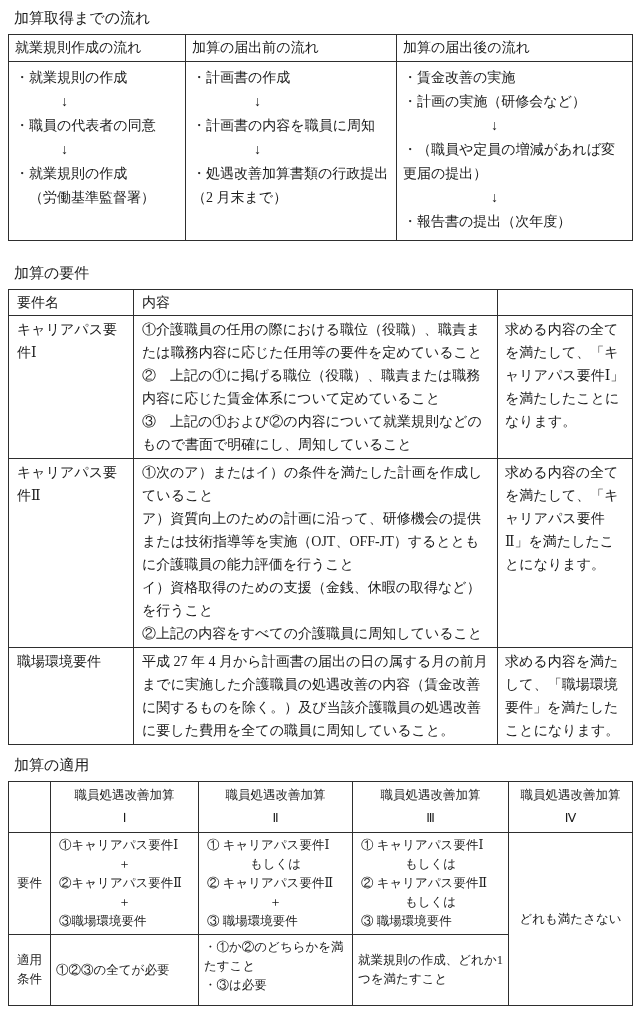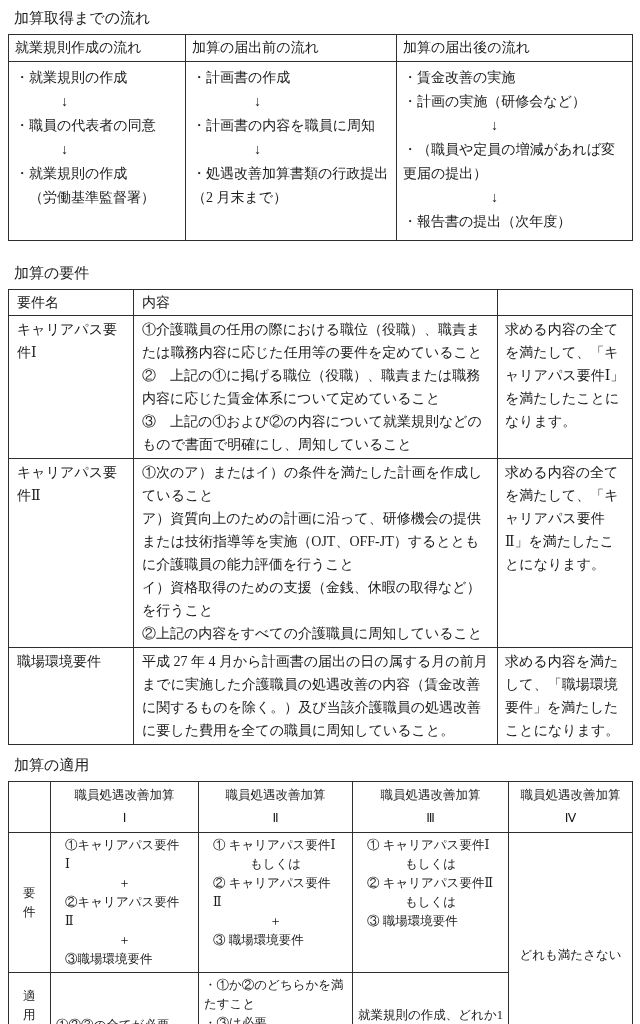--- a/index.html
+++ b/index.html
@@ -34,22 +34,22 @@
   .t2 td.hd { height:26px; padding:1px 8px; vertical-align:middle; }
   .t2 td.rname { padding:2px 6px 2px 8px; }
   .t2 td.rcontent { padding:2px 8px; }
   .t2 td.rnote { padding:2px 7px; }
 
   
   .t3 td { font-size:12.5px; line-height:19px; }
   .t3 .h3row td { height:50px; text-align:center; vertical-align:middle; padding:2px 1px; line-height:23px;font-family:Liberation Serif, serif; }
   .t3 .reqrow td { height:95px; }
   .t3 .condrow td { height:71px; }
-  .t3 .rowlabel { text-align:left; vertical-align:middle; white-space:pre-line; padding:14px; }
-  .t3 .appcell { padding:3px 14px; }
+  .t3 .rowlabel { text-align:center; vertical-align:middle; white-space:pre-line; padding:6px; }
+  .t3 .appcell { padding:3px 8px; }
   .t3 .appcell .al { min-height:18px; }
   .t3 .appcell .conn { text-align:center; }
   .t3 .condcell { padding:3px 5px; }
   .t3 .condcell.vc { vertical-align:middle; }
   .t3 .nonecell { vertical-align:middle; text-align:center; padding:2px; }
 </style>
 </head>
 <body>
 
 <div class="page">

